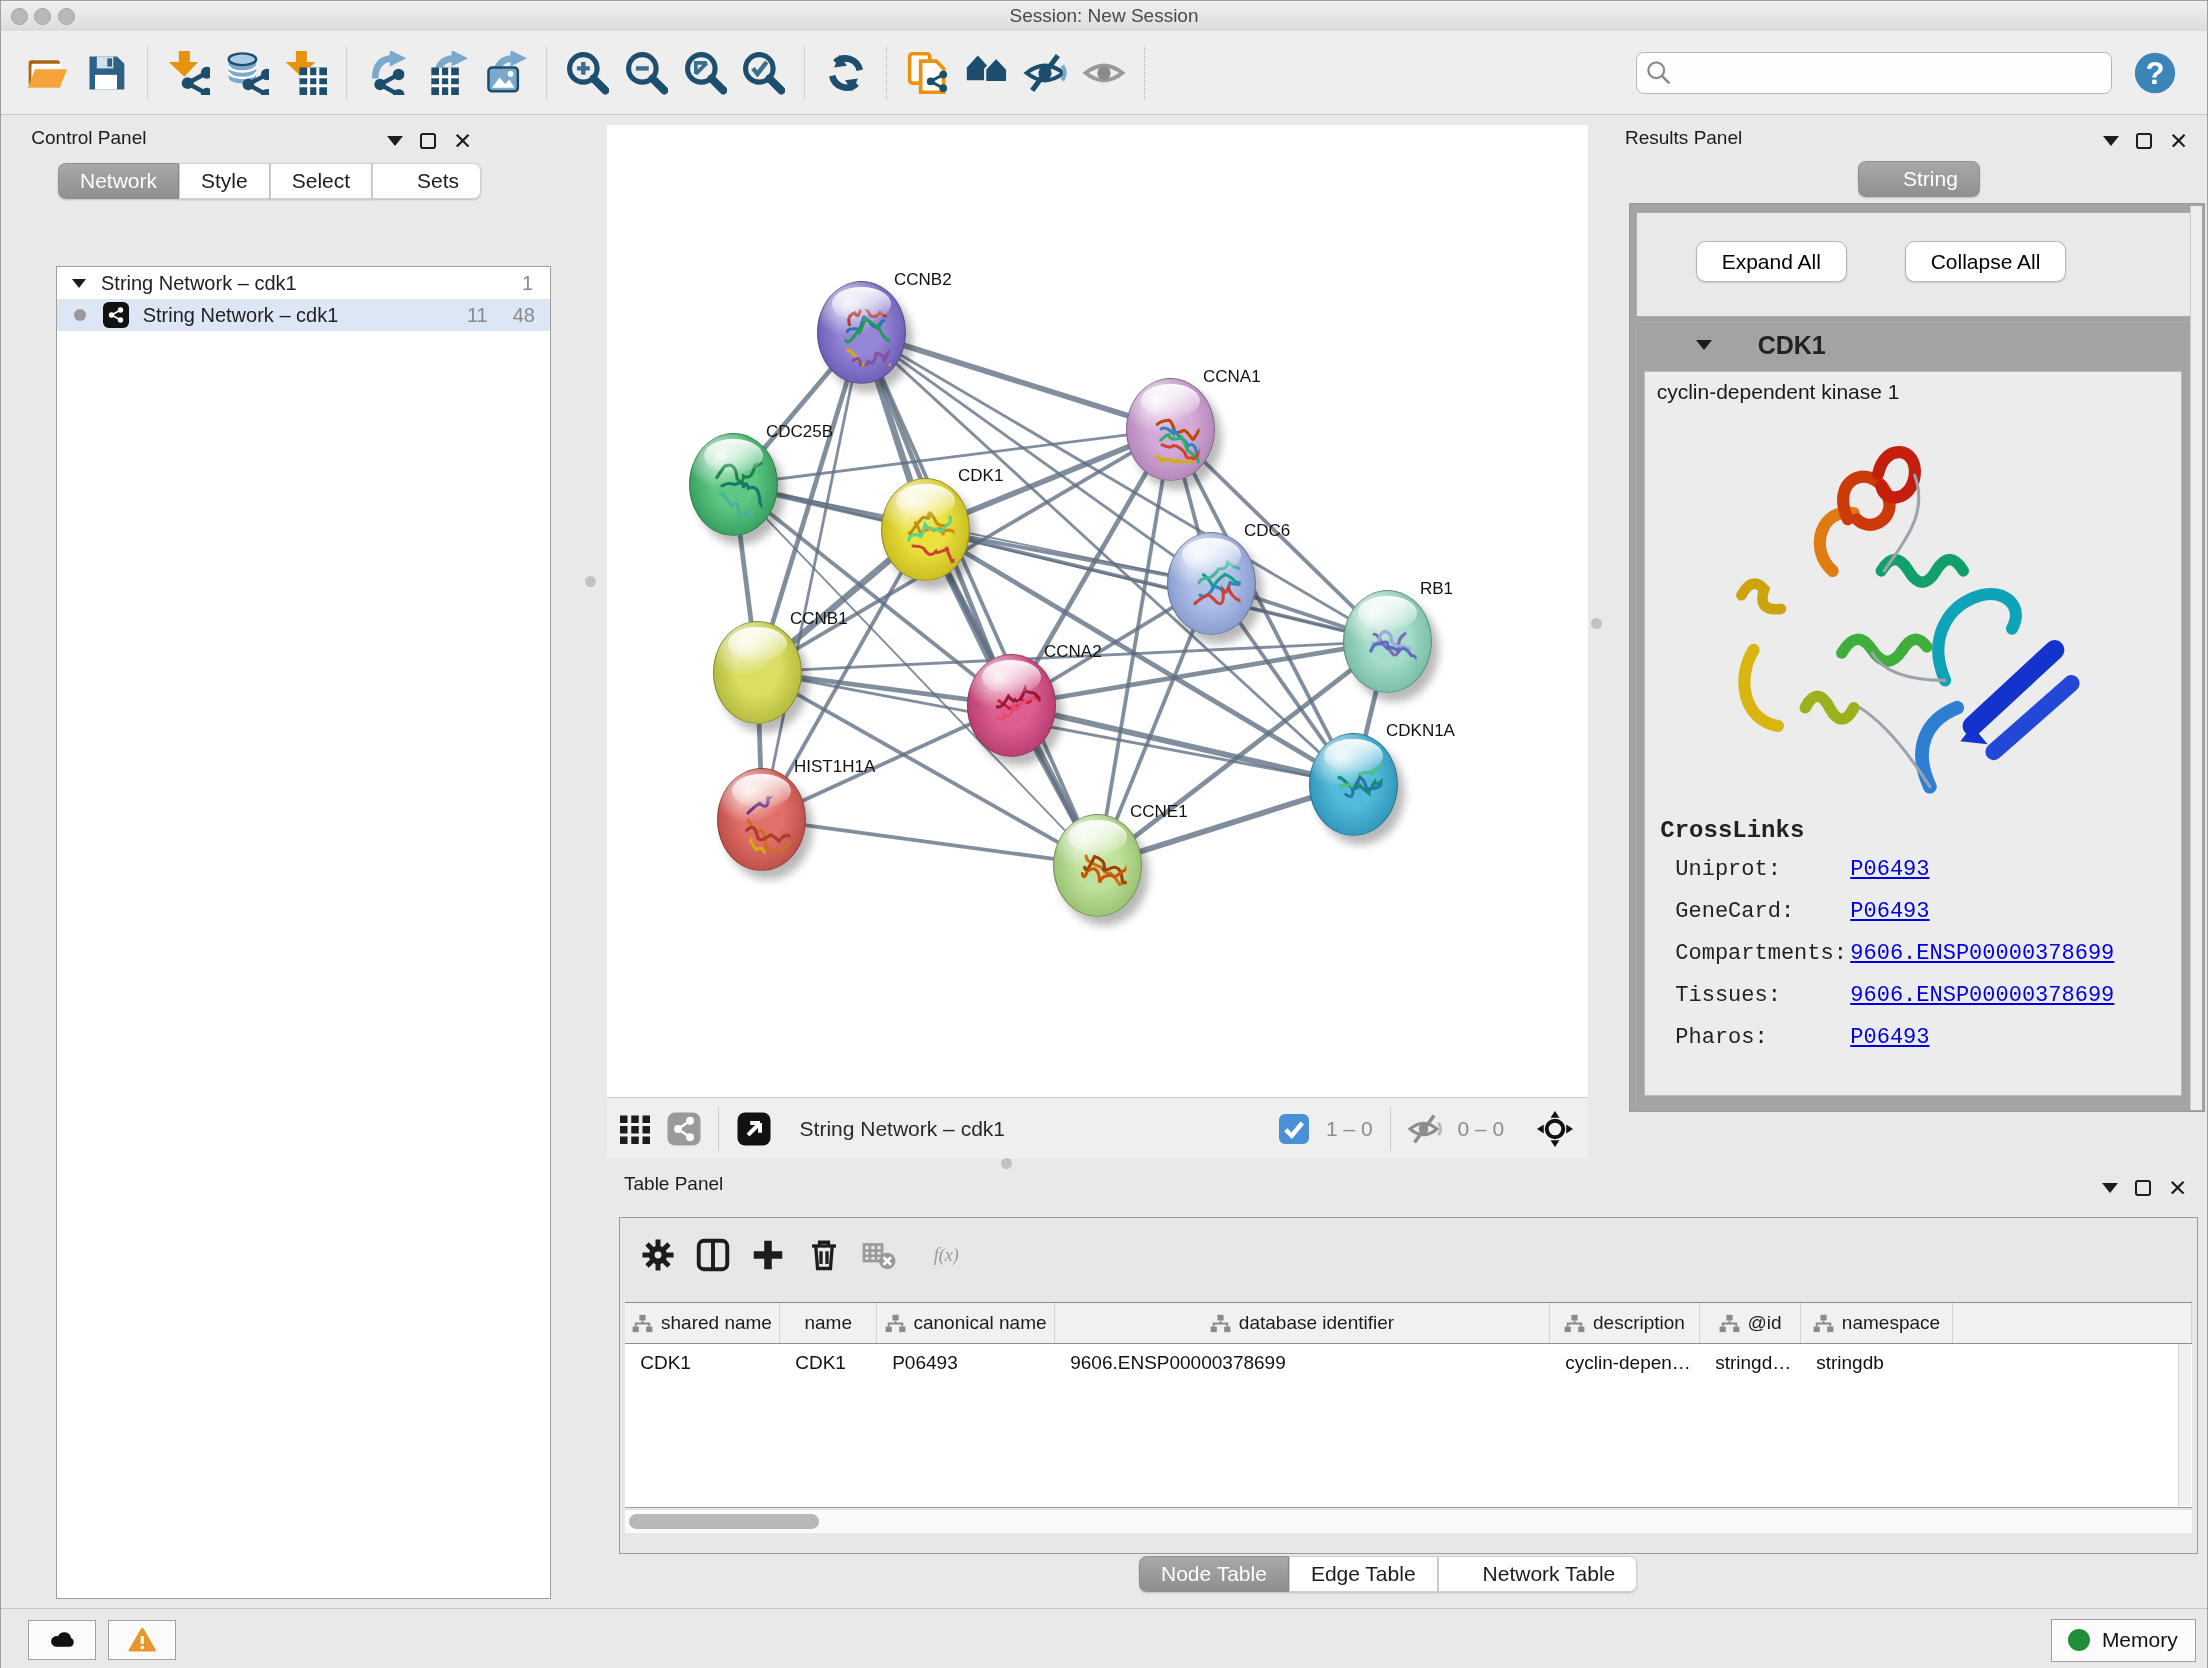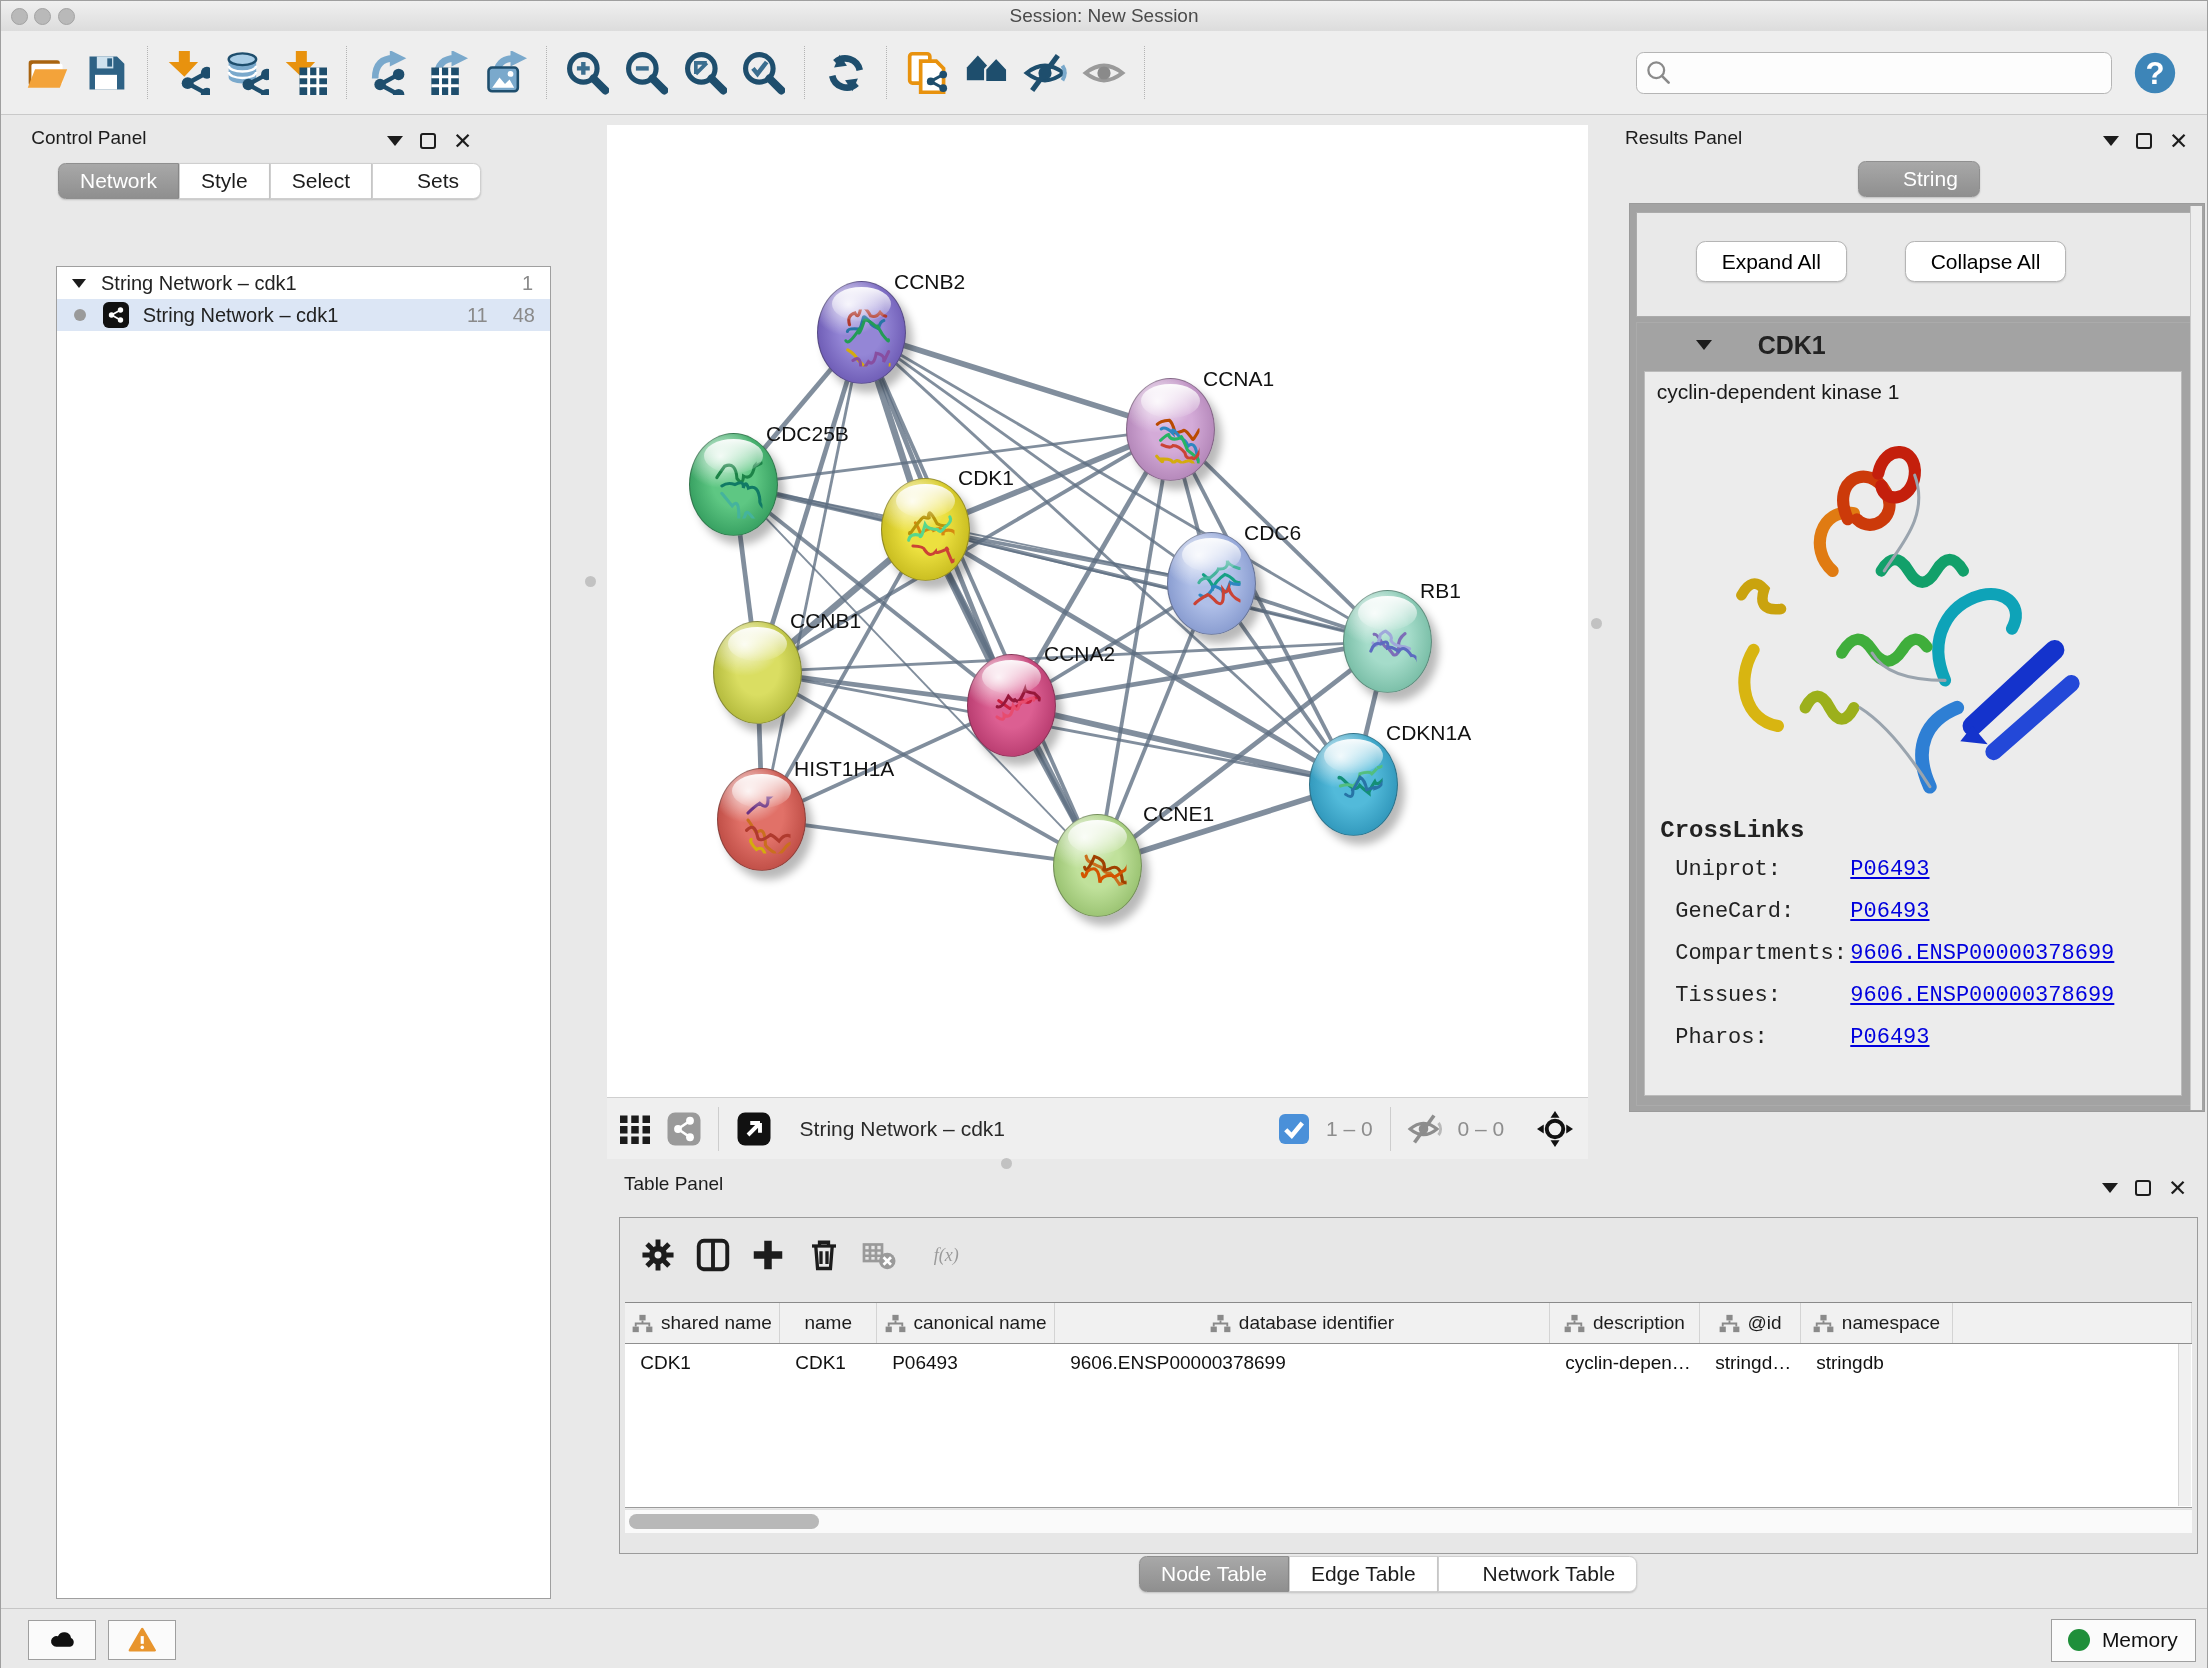--- a/index.html
+++ b/index.html
@@ -58,21 +58,21 @@
     align-items:center;justify-content:center;}
   .share-badge svg{width:18px;height:18px;}
 
   
   #net-view{position:absolute;left:606px;top:124px;width:981px;height:972px;background:#fff;overflow:hidden;}
   #net-edges{position:absolute;left:0;top:0;}
   .net-node{position:absolute;border-radius:50%;border:1px solid rgba(40,40,40,.35);box-sizing:border-box;
     box-shadow:6.7px 8.6px 8.6px rgba(0,0,0,.28);}
   .net-node .gloss{position:absolute;left:16%;top:5%;width:68%;height:34%;border-radius:50%;
     background:linear-gradient(rgba(255,255,255,.95),rgba(255,255,255,.05));}
-  .node-label{position:absolute;font-size:21px;color:#111;white-space:nowrap;}
+  .node-label{position:absolute;font-size:17px;color:#111;white-space:nowrap;}
 
   #net-toolbar{position:absolute;left:606px;top:1096px;width:981px;height:61px;background:#efefef;
     border-top:1px solid #cfcfcf;display:flex;align-items:center;}
   #net-toolbar .vsep{width:1px;height:44px;background:#cdcdcd;margin:0 9.5px;}
   .ntb-icon{width:40px;height:40px;margin:0 4.8px;display:flex;align-items:center;justify-content:center;}
   .ntb-icon svg{width:36px;height:36px;}
   #net-title{font-size:21px;color:#2a2a2a;margin-left:21px;}
   .count-txt{font-size:21px;color:#8d8d8d;margin:0 7.6px;}
 
   .split-dot{position:absolute;width:11.4px;height:11.4px;border-radius:50%;background:#c2c2c2;}
@@ -499,21 +499,21 @@
       </div>
       <div class="node-label" style="left: 187px; top: 632px;">HIST1H1A</div>
       <div class="net-node" style="left: 446px; top: 689px; width: 89px; height: 103px; background: radial-gradient(60% 45% at 35% 22%, rgba(255, 255, 255, 0.85), rgba(255, 255, 255, 0) 70%), radial-gradient(at 50% 45%, rgb(192, 225, 155) 35%, rgb(133, 178, 91) 95%);">
         <svg viewBox="-24 -24 48 48" width="57" height="57" style="position:absolute;left:50%;top:55%;transform:translate(-50%,-50%)">
           <path d="M-10.0 -12.5 Q-9.0 -7.4 -5.2 -7.3 Q-5.7 -6.4 3.0 -2.9 Q5.5 2.2 10.4 1.8 Q14.7 5.3 18.1 11.2 Q20.1 10.5 27.2 8.3" stroke="#ca6f1e" stroke-width="2.6" fill="none" stroke-linecap="round"></path>
           <path d="M-11.3 -3.2 Q-10.0 3.5 -3.0 -12.2 Q6.0 -9.4 5.4 -2.6 Q3.1 0.5 9.6 -1.8 Q19.1 -7.1 20.6 8.5 Q25.0 12.0 27.1 7.8" stroke="#a04000" stroke-width="2.6" fill="none" stroke-linecap="round"></path>
           <path d="M-13.2 2.2 Q-12.0 8.3 -9.1 0.5 Q0.5 -7.1 1.6 9.8 Q2.7 3.2 11.8 3.7 Q13.9 6.8 20.4 0.4 Q23.7 -0.3 26.2 -6.9" stroke="#d35400" stroke-width="2.6" fill="none" stroke-linecap="round"></path>
         </svg>
         <span class="gloss"></span>
       </div>
-      <div class="node-label" style="left: 523px; top: 677px; margin-left: 13px;">CCNE1</div>
+      <div class="node-label" style="left: 523px; top: 677px;">CCNE1</div>
     </div>
 
   <div id="net-toolbar">
     <span class="ntb-icon" style="margin-left:7.6px">
       <svg viewBox="0 0 24 24">
           <g fill="#1b1b1b">
             <rect x="2" y="3" width="5" height="5"></rect>
             <rect x="9.5" y="3" width="5" height="5"></rect>
             <rect x="17" y="3" width="5" height="5"></rect>
             <rect x="2" y="10" width="5" height="5"></rect>

